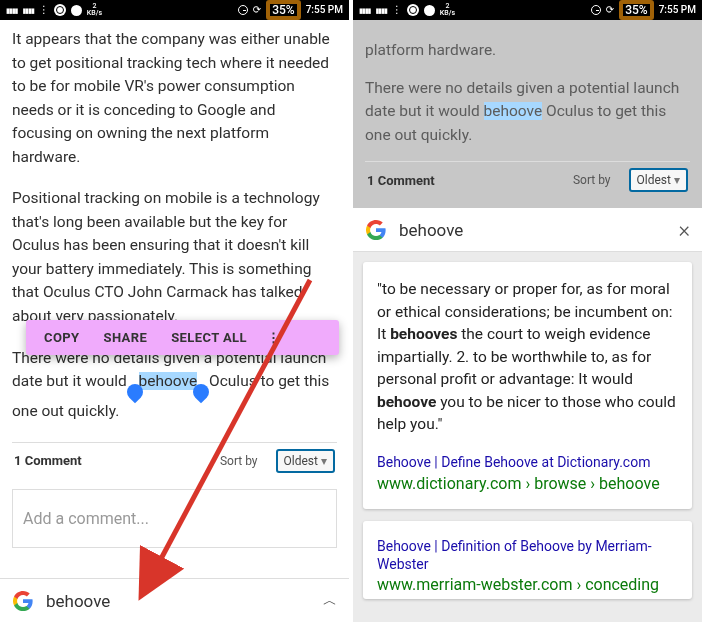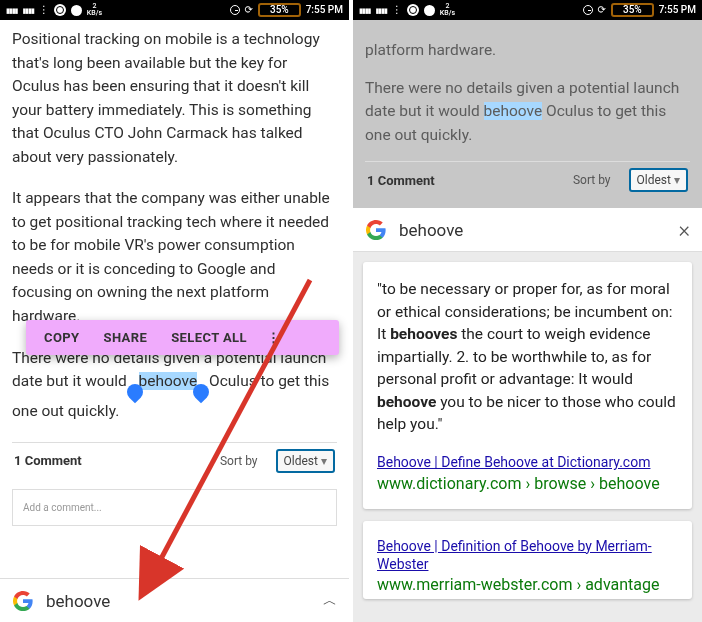--- a/index.html
+++ b/index.html
@@ -26,21 +26,21 @@
   .sb-left, .sb-right { display: flex; align-items: center; gap: 5px; }
   .sb-left span, .sb-right span { line-height: 1; }
   .signal::before { content: "\25AE\25AE\25AE\25AE"; letter-spacing: -1px; font-size: 7px; }
   .kbs { font-size: 7px; text-align: center; line-height: 0.9; }
   .wa-icon { width: 12px; height: 12px; border-radius: 50%; background:#fff; display:inline-block; position:relative; }
   .wa-icon::after{content:"";position:absolute;inset:2px;border:1px solid #000;border-radius:50%;}
   .q-icon { width:11px;height:11px;border-radius:50%;background:#fff;display:inline-block;position:relative;}
   .clock-ic { width:10px;height:10px;border:1px solid #fff;border-radius:50%; display:inline-block; position:relative;}
   .clock-ic::after{content:"";position:absolute;width:3px;height:1px;background:#fff;top:4px;left:4px;}
   .sync-ic{font-size:10px;}
-  .batt{font-size:10px;border:2px solid #a16207;border-radius:3px;padding:0 10px;line-height:1;}
+  .batt{font-size:12px;border:4px solid #a16207;border-radius:3px;padding:0 2px;line-height:1;}
 
   
   .article { padding: 8px 12px 0 12px; color: #333; flex: 1; overflow: hidden; position: relative; }
   .article.dim-r { background: rgba(0,0,0,0.22); }
   .para { font-size: 15.5px; line-height: 1.52; color: #2f2f2f; margin-bottom: 18px; }
   .dim .para, .dim-r .para { color: #5c5c5c; margin-top: 11px; }
   .hl { background: #a7d8ff; }
   .cursor-handle{display:inline-block;width:16px;height:16px;background:#2a7cff;border-radius:50% 50% 50% 0;transform:rotate(-45deg);vertical-align:-14px;margin:0 -4px;}
   .cursor-handle.right{border-radius:50% 50% 0 50%;transform:rotate(45deg);}
 
@@ -54,36 +54,36 @@
   .ctx span { padding: 0 12px; }
   .ctx .more { font-weight:900; letter-spacing:-1px; padding:0 8px; }
 
   
   .comments { display:flex; justify-content:space-between; align-items:center; padding: 6px 2px; border-top:1px solid #ddd; margin-top:8px; }
   .comments .c-count{font-size:13px;font-weight:700;color:#333;}
   .sortwrap{display:flex;align-items:center;gap:18px;font-size:12px;color:#555;}
   .sort-btn{border:2px solid #0369a1;border-radius:3px;padding:3px 6px;background:#f7f7f7;font-size:12px;color:#444;}
   .sort-btn::after{content:" \25BE";color:#777;}
 
-  .addcomment{margin-top:10px;border:1px solid #ddd;padding:12px 10px;color:#999;font-size:10px;}
+  .addcomment{margin-top:10px;border:1px solid #ddd;padding:19px 10px;color:#999;font-size:16px;}
 
   
   .gbar { height: 44px; border-top:1px solid #ddd; background:#fff; display:flex; align-items:center; padding:0 12px; gap:12px; }
   .gicon{width:22px;height:22px;position:relative;}
   .gicon svg{width:22px;height:22px;}
   .gq{flex:1;font-size:17px;color:#333;}
   .chev{font-size:14px;color:#555;}
   .close{font-size:22px;color:#555;font-weight:300;}
 
   
   .results{flex:1;background:#ebebeb;padding:10px 10px;overflow:hidden;}
   .card{background:#fff;border-radius:3px;box-shadow:0 1px 3px rgba(0,0,0,0.2);padding:16px 14px;margin-bottom:12px;}
   .def{font-size:15.5px;line-height:1.45;color:#222;margin-bottom:18px;}
   .def b{font-weight:700;}
-  .rlink{color:#1a0dab;font-size:14px;line-height:1.3;margin-bottom:2px;text-decoration:underline;}
+  .rlink{color:#1a0dab;font-size:14px;line-height:1.3;margin-bottom:2px;}
   .rurl{color:#0b7a0b;font-size:16px;}
   .meta{text-align:right;color:#777;font-size:10.5px;margin-top:10px;font-style:italic;}
 
   
   .arrow{position:absolute;pointer-events:none;}
   .arrow svg{overflow:visible;}
 </style>
 </head>
 <body>
 
@@ -101,22 +101,22 @@
       </div>
       <div class="sb-right">
         <span class="clock-ic"></span>
         <span class="sync-ic">⟳</span>
         <span class="batt">35%</span>
         <span>7:55 PM</span>
       </div>
     </div>
 
     <div class="article">
+      <p class="para">It appears that the company was either unable to get positional tracking tech where it needed to be for mobile VR's power consumption needs or it is conceding to Google and focusing on owning the next platform hardware.</p>
       <p class="para">Positional tracking on mobile is a technology that's long been available but the key for Oculus has been ensuring that it doesn't kill your battery immediately. This is something that Oculus CTO John Carmack has talked about very passionately.</p>
-      <p class="para">It appears that the company was either unable to get positional tracking tech where it needed to be for mobile VR's power consumption needs or it is conceding to Google and focusing on owning the next platform hardware.</p>
       <p class="para">
         <span>There were no details given a potential launch date but it would </span><span class="cursor-handle"></span><span class="hl">behoove</span><span class="cursor-handle right"></span><span> Oculus to get this one out quickly.</span>
       </p>
 
       <div class="comments">
         <span class="c-count">1 Comment</span>
         <span class="sortwrap">
           <span>Sort by</span>
           <span class="sort-btn">Oldest</span>
         </span>
@@ -204,17 +204,17 @@
     <div class="results">
       <div class="card">
         <p class="def">
           <span>"to be necessary or proper for, as for moral or ethical considerations; be incumbent on: It </span><b>behooves</b><span> the court to weigh evidence impartially. 2. to be worthwhile to, as for personal profit or advantage: It would </span><b>behoove</b><span> you to be nicer to those who could help you."</span>
         </p>
         <div class="rlink">Behoove | Define Behoove at Dictionary.com</div>
         <div class="rurl">www.dictionary.com › browse › behoove</div>
       </div>
       <div class="card" style="padding-bottom:5px;">
         <div class="rlink">Behoove | Definition of Behoove by Merriam-Webster</div>
-        <div class="rurl">www.merriam-webster.com › advantage</div>
+        <div class="rurl">www.merriam-webster.com › conceding</div>
       </div>
     </div>
   </div>
 </div>
 
 </body></html>

